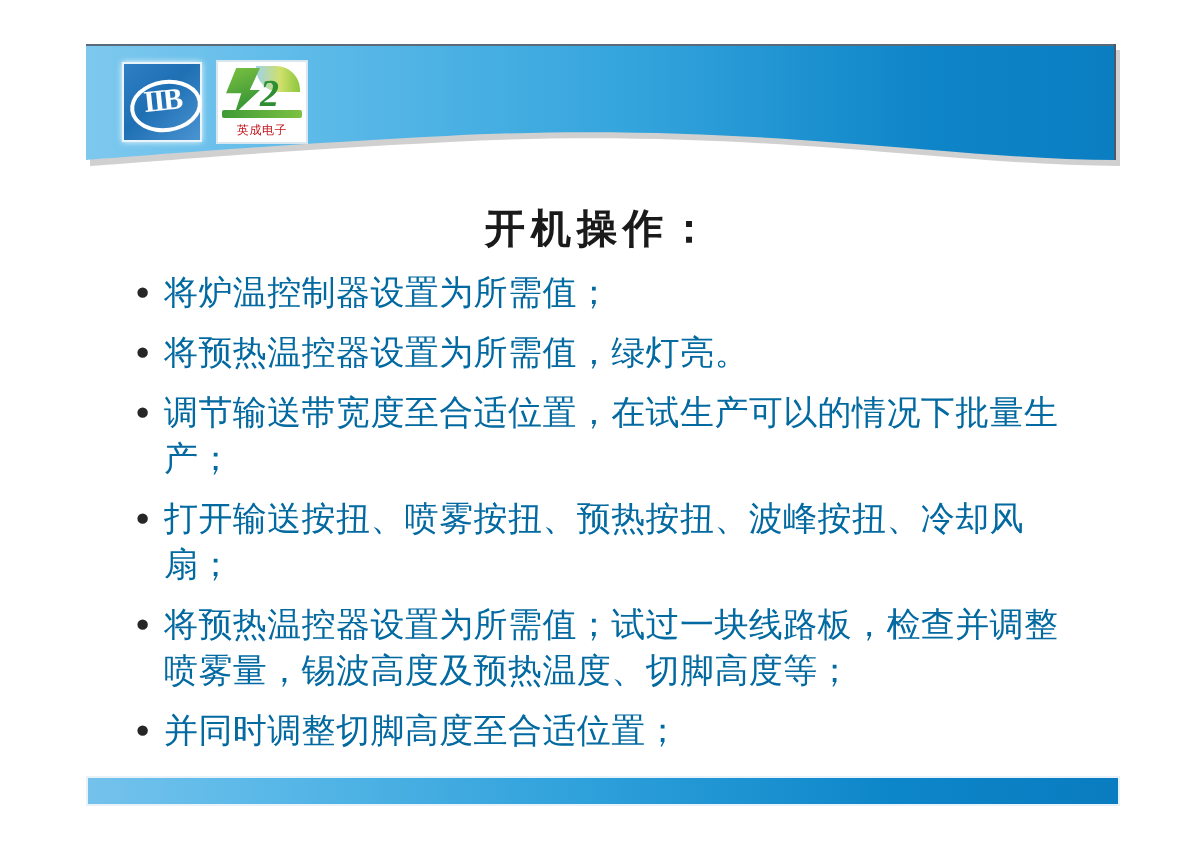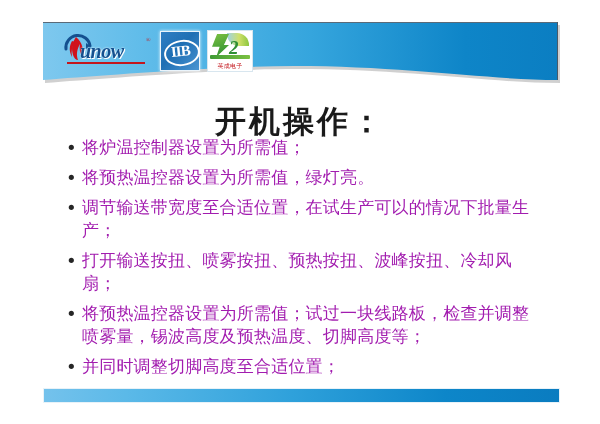--- a/index.html
+++ b/index.html
@@ -212,21 +212,21 @@
     font-family: "DejaVu Sans", sans-serif;
   }
 
   
   #slide-title {
     position: absolute;
     left: 0;
     top: 101px;
     width: 600px;
     text-align: center;
-    font-size: 31px;
+    font-size: 20px;
     font-weight: bold;
     color: #1a1a1a;
     letter-spacing: 3px;
     font-family: "DejaVu Serif", "Liberation Serif", serif;
   }
 
   #bullet-list {
     position: absolute;
     left: 66px;
     top: 136px;
@@ -244,21 +244,21 @@
     font-size: 18px;
     line-height: 23px;
     color: #262626;
     text-align: left;
     font-family: "DejaVu Sans", sans-serif;
   }
   .bullet-text {
     flex: 1 1 auto;
     font-size: 17px;
     line-height: 23px;
-    color: #a21caf;
+    color: #0369a1;
     letter-spacing: .2px;
     font-family: "DejaVu Serif", "Liberation Serif", serif;
   }
 
   
   #footer-bar-shadow {
     position: absolute;
     left: 45px;
     top: 390px;
     width: 515px;
@@ -280,31 +280,20 @@
 <body>
 
 <div id="header-banner">
   <div id="header-shadow"></div>
   <div id="header-fill"></div>
   <div id="header-topline"></div>
   <div id="header-rightline"></div>
 
   <div class="logo-row">
 
-    <div class="logo" id="logo-unow">
-      <svg class="flame-badge" viewBox="0 0 30 30">
-        <path d="M3 16 A12 12 0 0 1 27 13" stroke="#14508f" stroke-width="3" fill="none" stroke-linecap="round"></path>
-        <path d="M23 10 l4 3 -4 3 z" fill="#14508f"></path>
-        <path d="M13 4 C9 10 8 15 10 22 C11 25 13 27 15 27 C13 22 14 16 17 11 C16 16 17 20 19 23 C21 18 20 10 13 4 Z" fill="#d0121b"></path>
-        <path d="M9 8 C6 13 6 19 9 24 C8 18 9 13 12 9 Z" fill="#d0121b"></path>
-      </svg>
-      <span class="wordmark">unow</span>
-      <span class="reg-mark">®</span>
-      <span class="underbar"></span>
-    </div>
 
     <div class="logo" id="logo-ib">
       <span class="oval"></span>
       <span class="mono">IIB</span>
     </div>
 
     <div class="logo" id="logo-green">
       <span class="glyph-area">
         <span class="g-swoosh"></span>
         <span class="g-leaf"></span>

